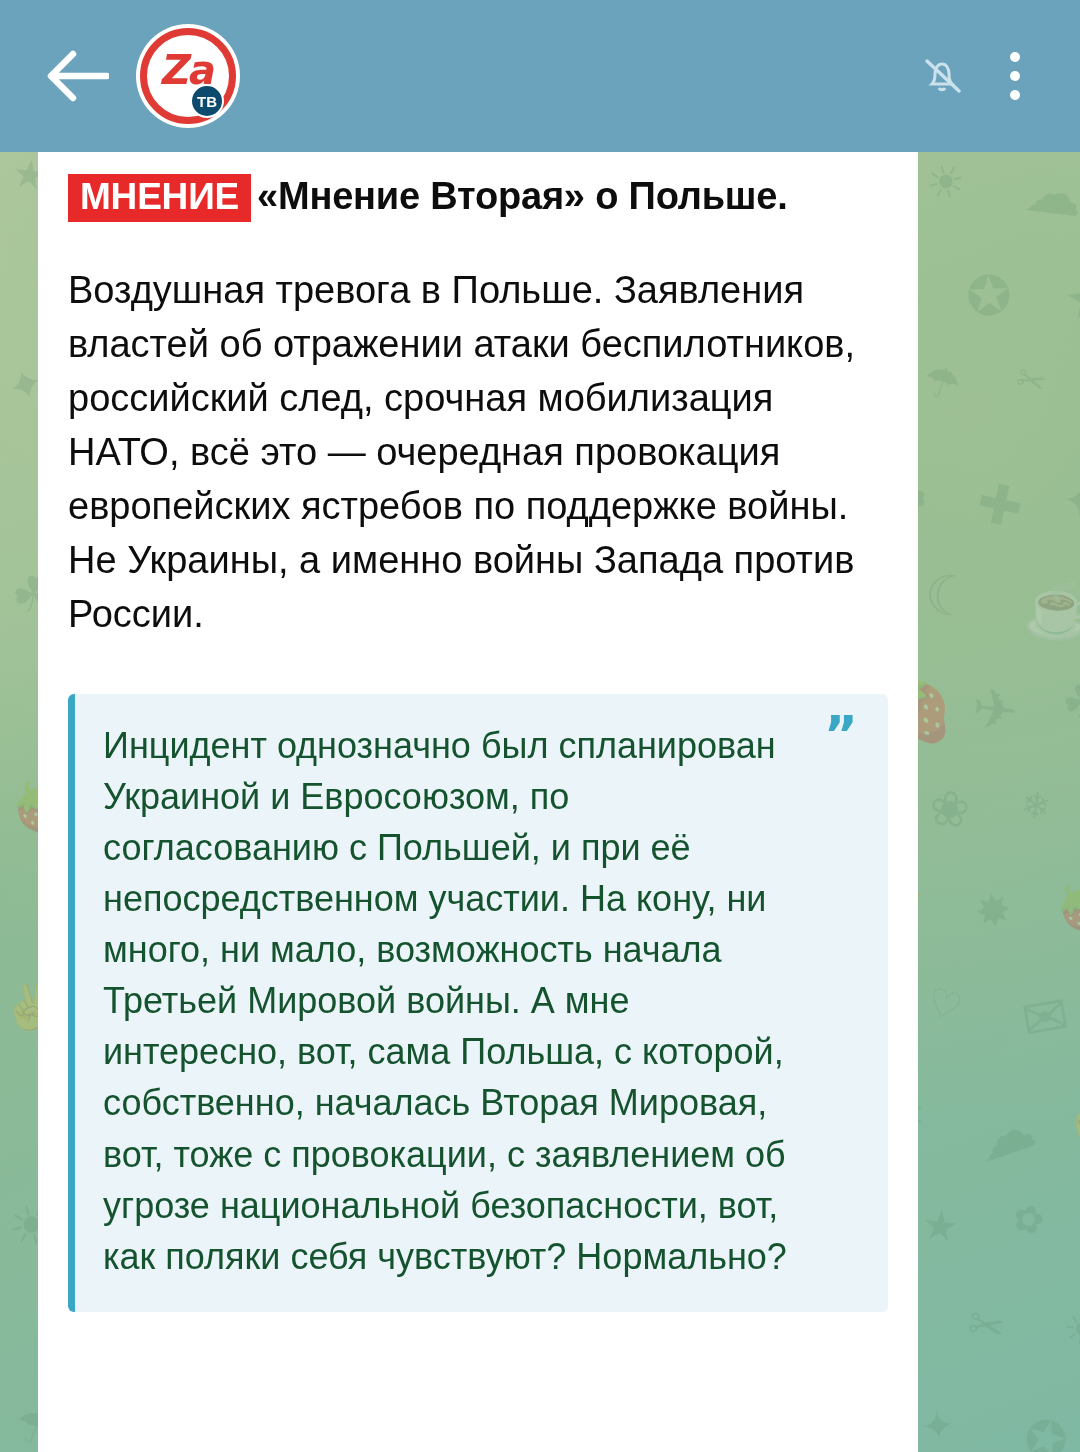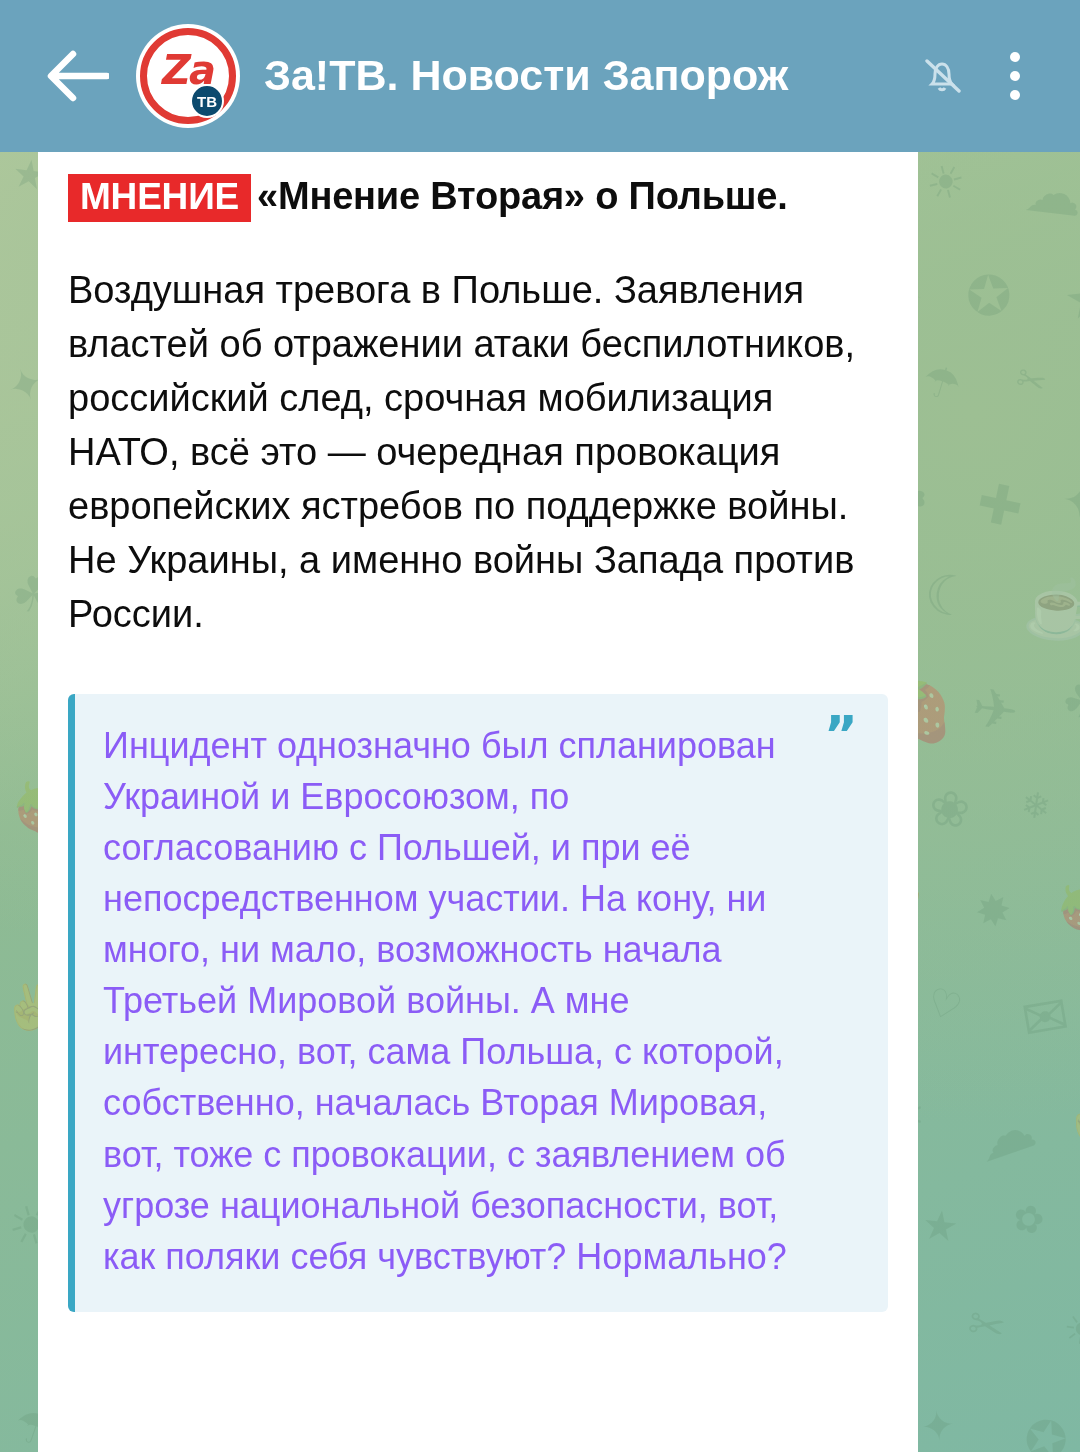--- a/index.html
+++ b/index.html
@@ -219,21 +219,21 @@
     right: 30px;
     color: #3aa7c4;
     font-size: 52px;
     font-weight: bold;
     line-height: 0.6;
     font-family: "DejaVu Sans", sans-serif;
   }
   .quote-text {
     font-size: 36px;
     line-height: 1.42;
-    color: #8b5cf6;
+    color: #14532d;
     padding-right: 60px;
   }
 </style>
 </head>
 <body>
 
 <div class="chat-bg">
   <div class="pattern" id="pattern">
       <span style="left: 11.8278px; top: 2.73812px; font-size: 39.009px; transform: rotate(7.55686deg);">★</span>
       <span style="left: 100.944px; top: 3.47241px; font-size: 37.1911px; transform: rotate(8.35999deg);">✿</span>
@@ -417,21 +417,20 @@
     </svg>
   </div>
 
   <div class="channel-avatar">
     <div class="avatar-ring"></div>
     <div class="avatar-za">Za</div>
     <div class="avatar-tv">ТВ</div>
   </div>
 
   <div class="channel-text">
-    <div class="channel-title">За!ТВ. Новости Запорож</div>
   </div>
 
   <div class="mute-icon">
     <svg width="46" height="46" viewBox="0 0 46 46" aria-hidden="true">
       <path d="M13 31 h20 c-3 -3 -3 -6 -3 -10 c0 -6 -3 -10 -7 -10 c-4 0 -7 4 -7 10 c0 4 0 7 -3 10 z" fill="none" stroke="#dcecf4" stroke-width="3"></path>
       <path d="M20 35 a3.4 3.4 0 0 0 6 0" fill="none" stroke="#dcecf4" stroke-width="3"></path>
       <path d="M8 8 L40 38" stroke="#dcecf4" stroke-width="3.4" stroke-linecap="round"></path>
     </svg>
   </div>
 

